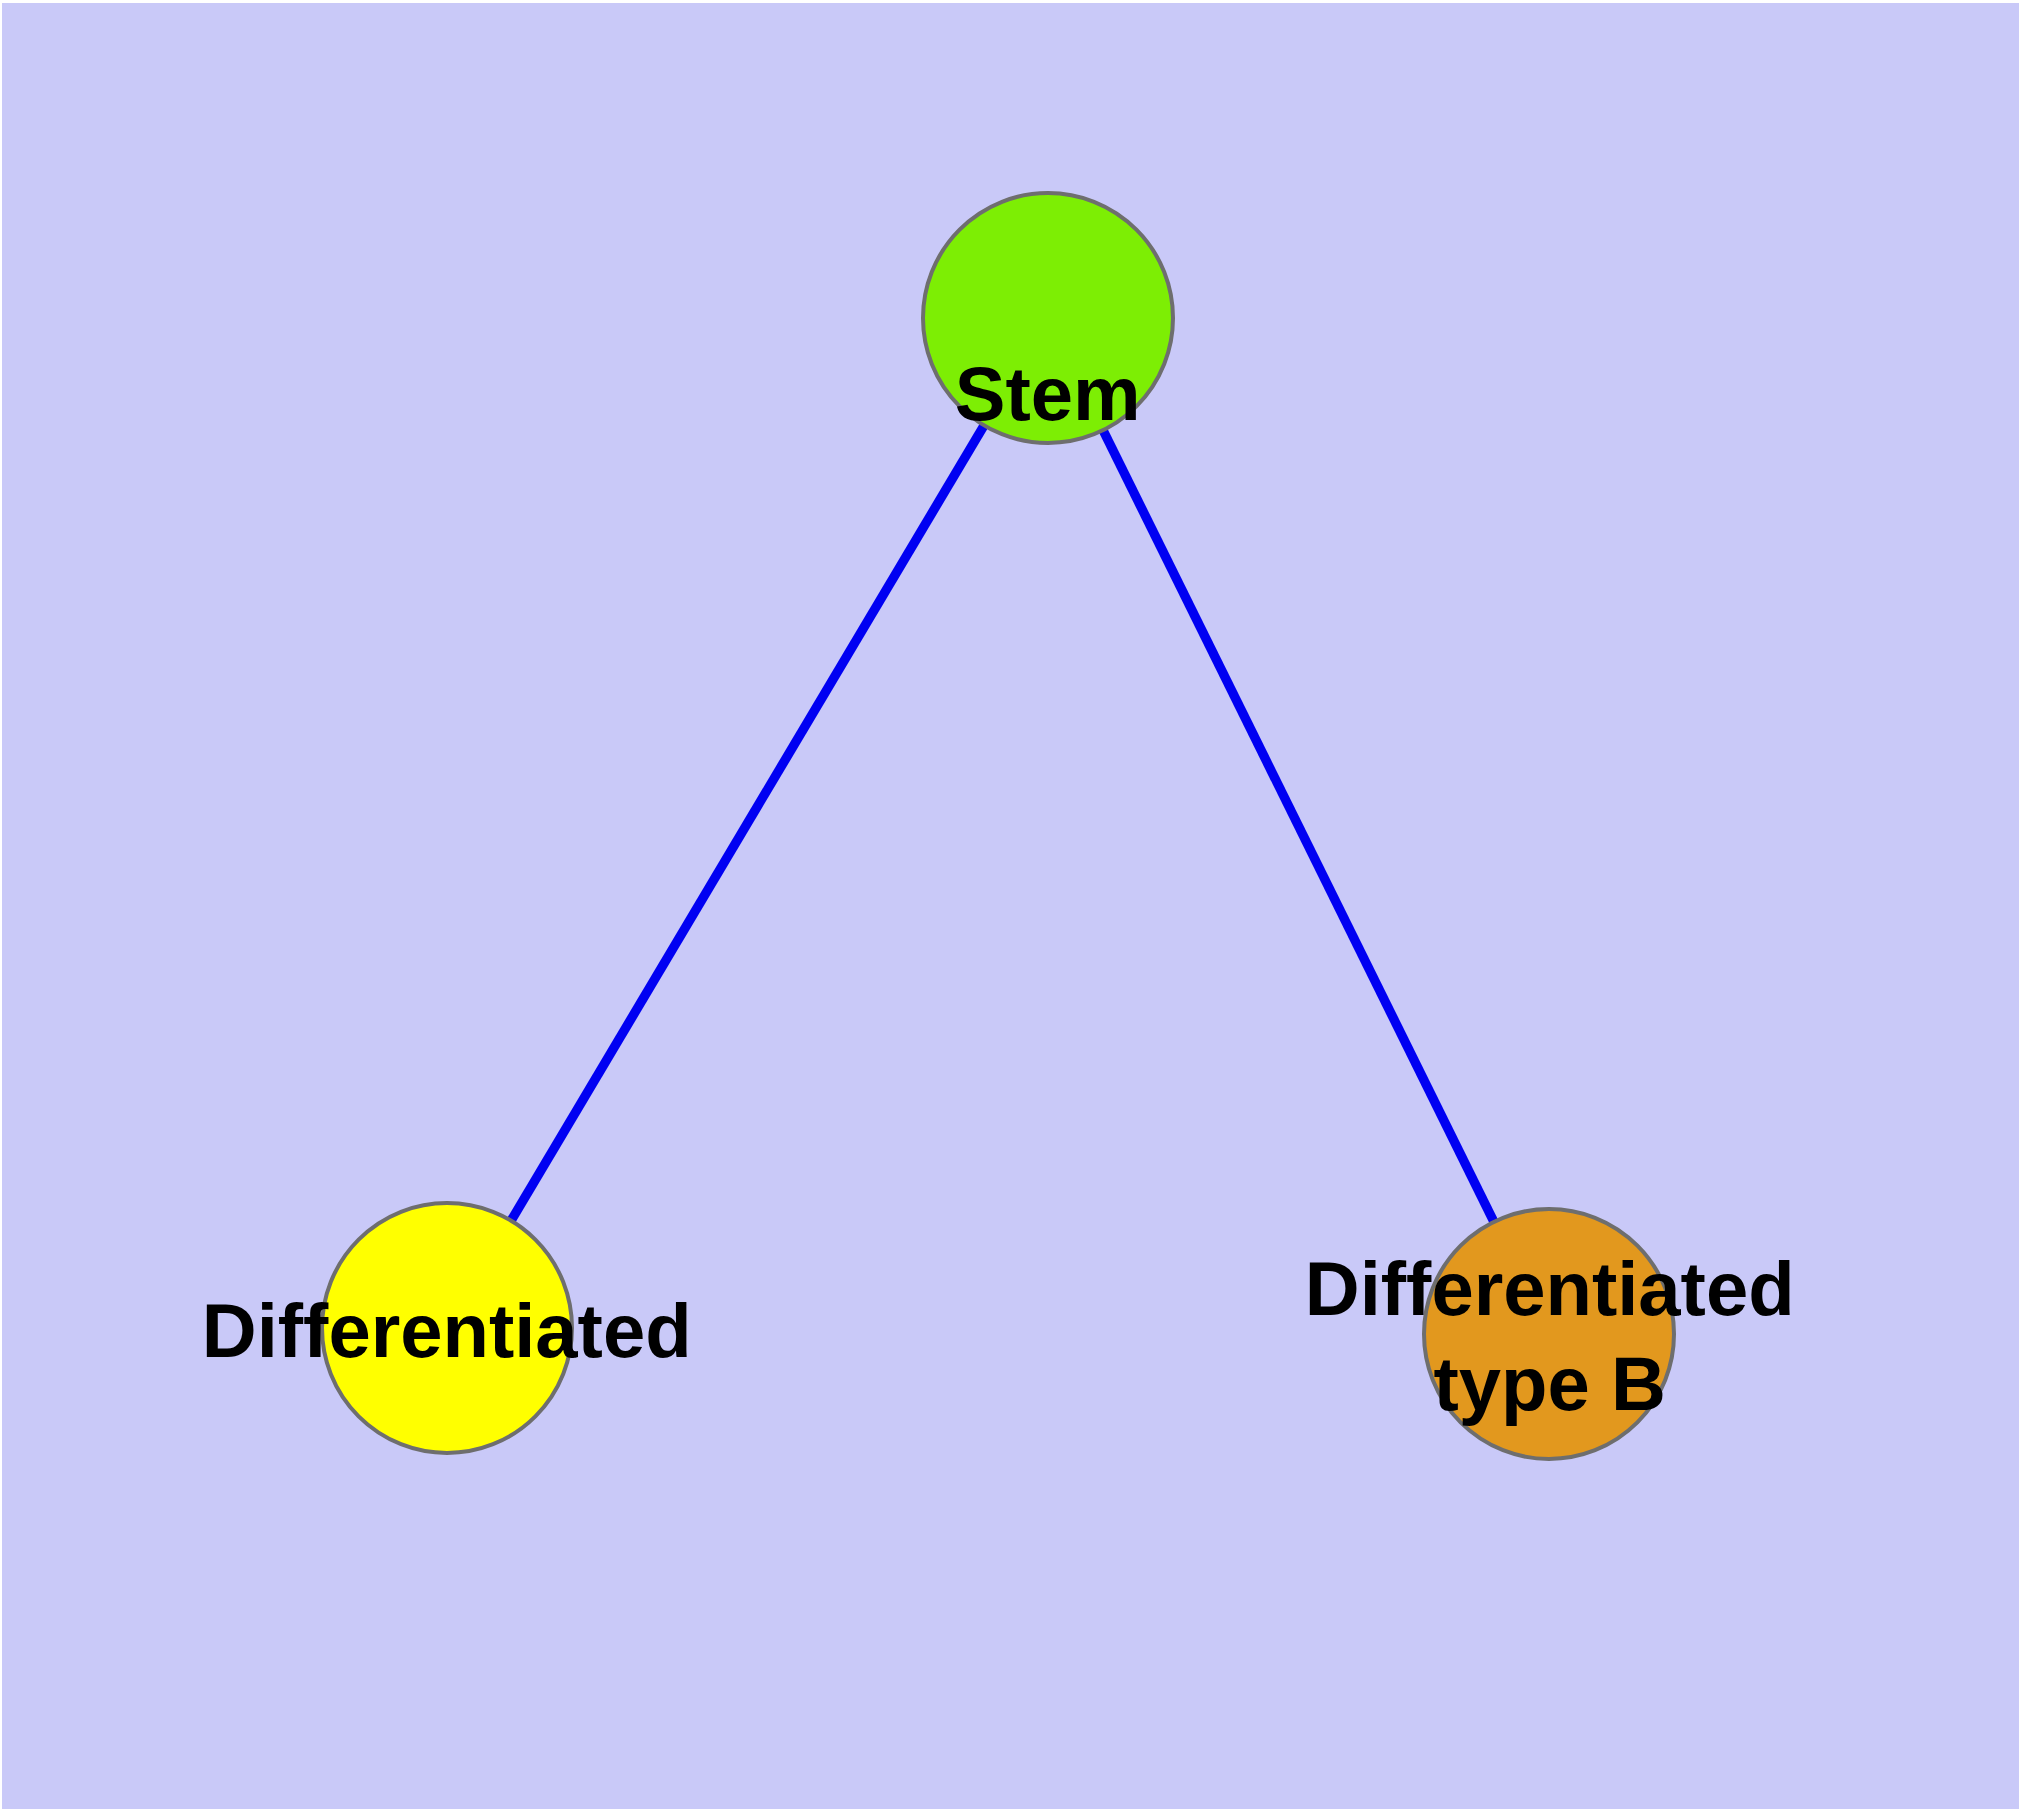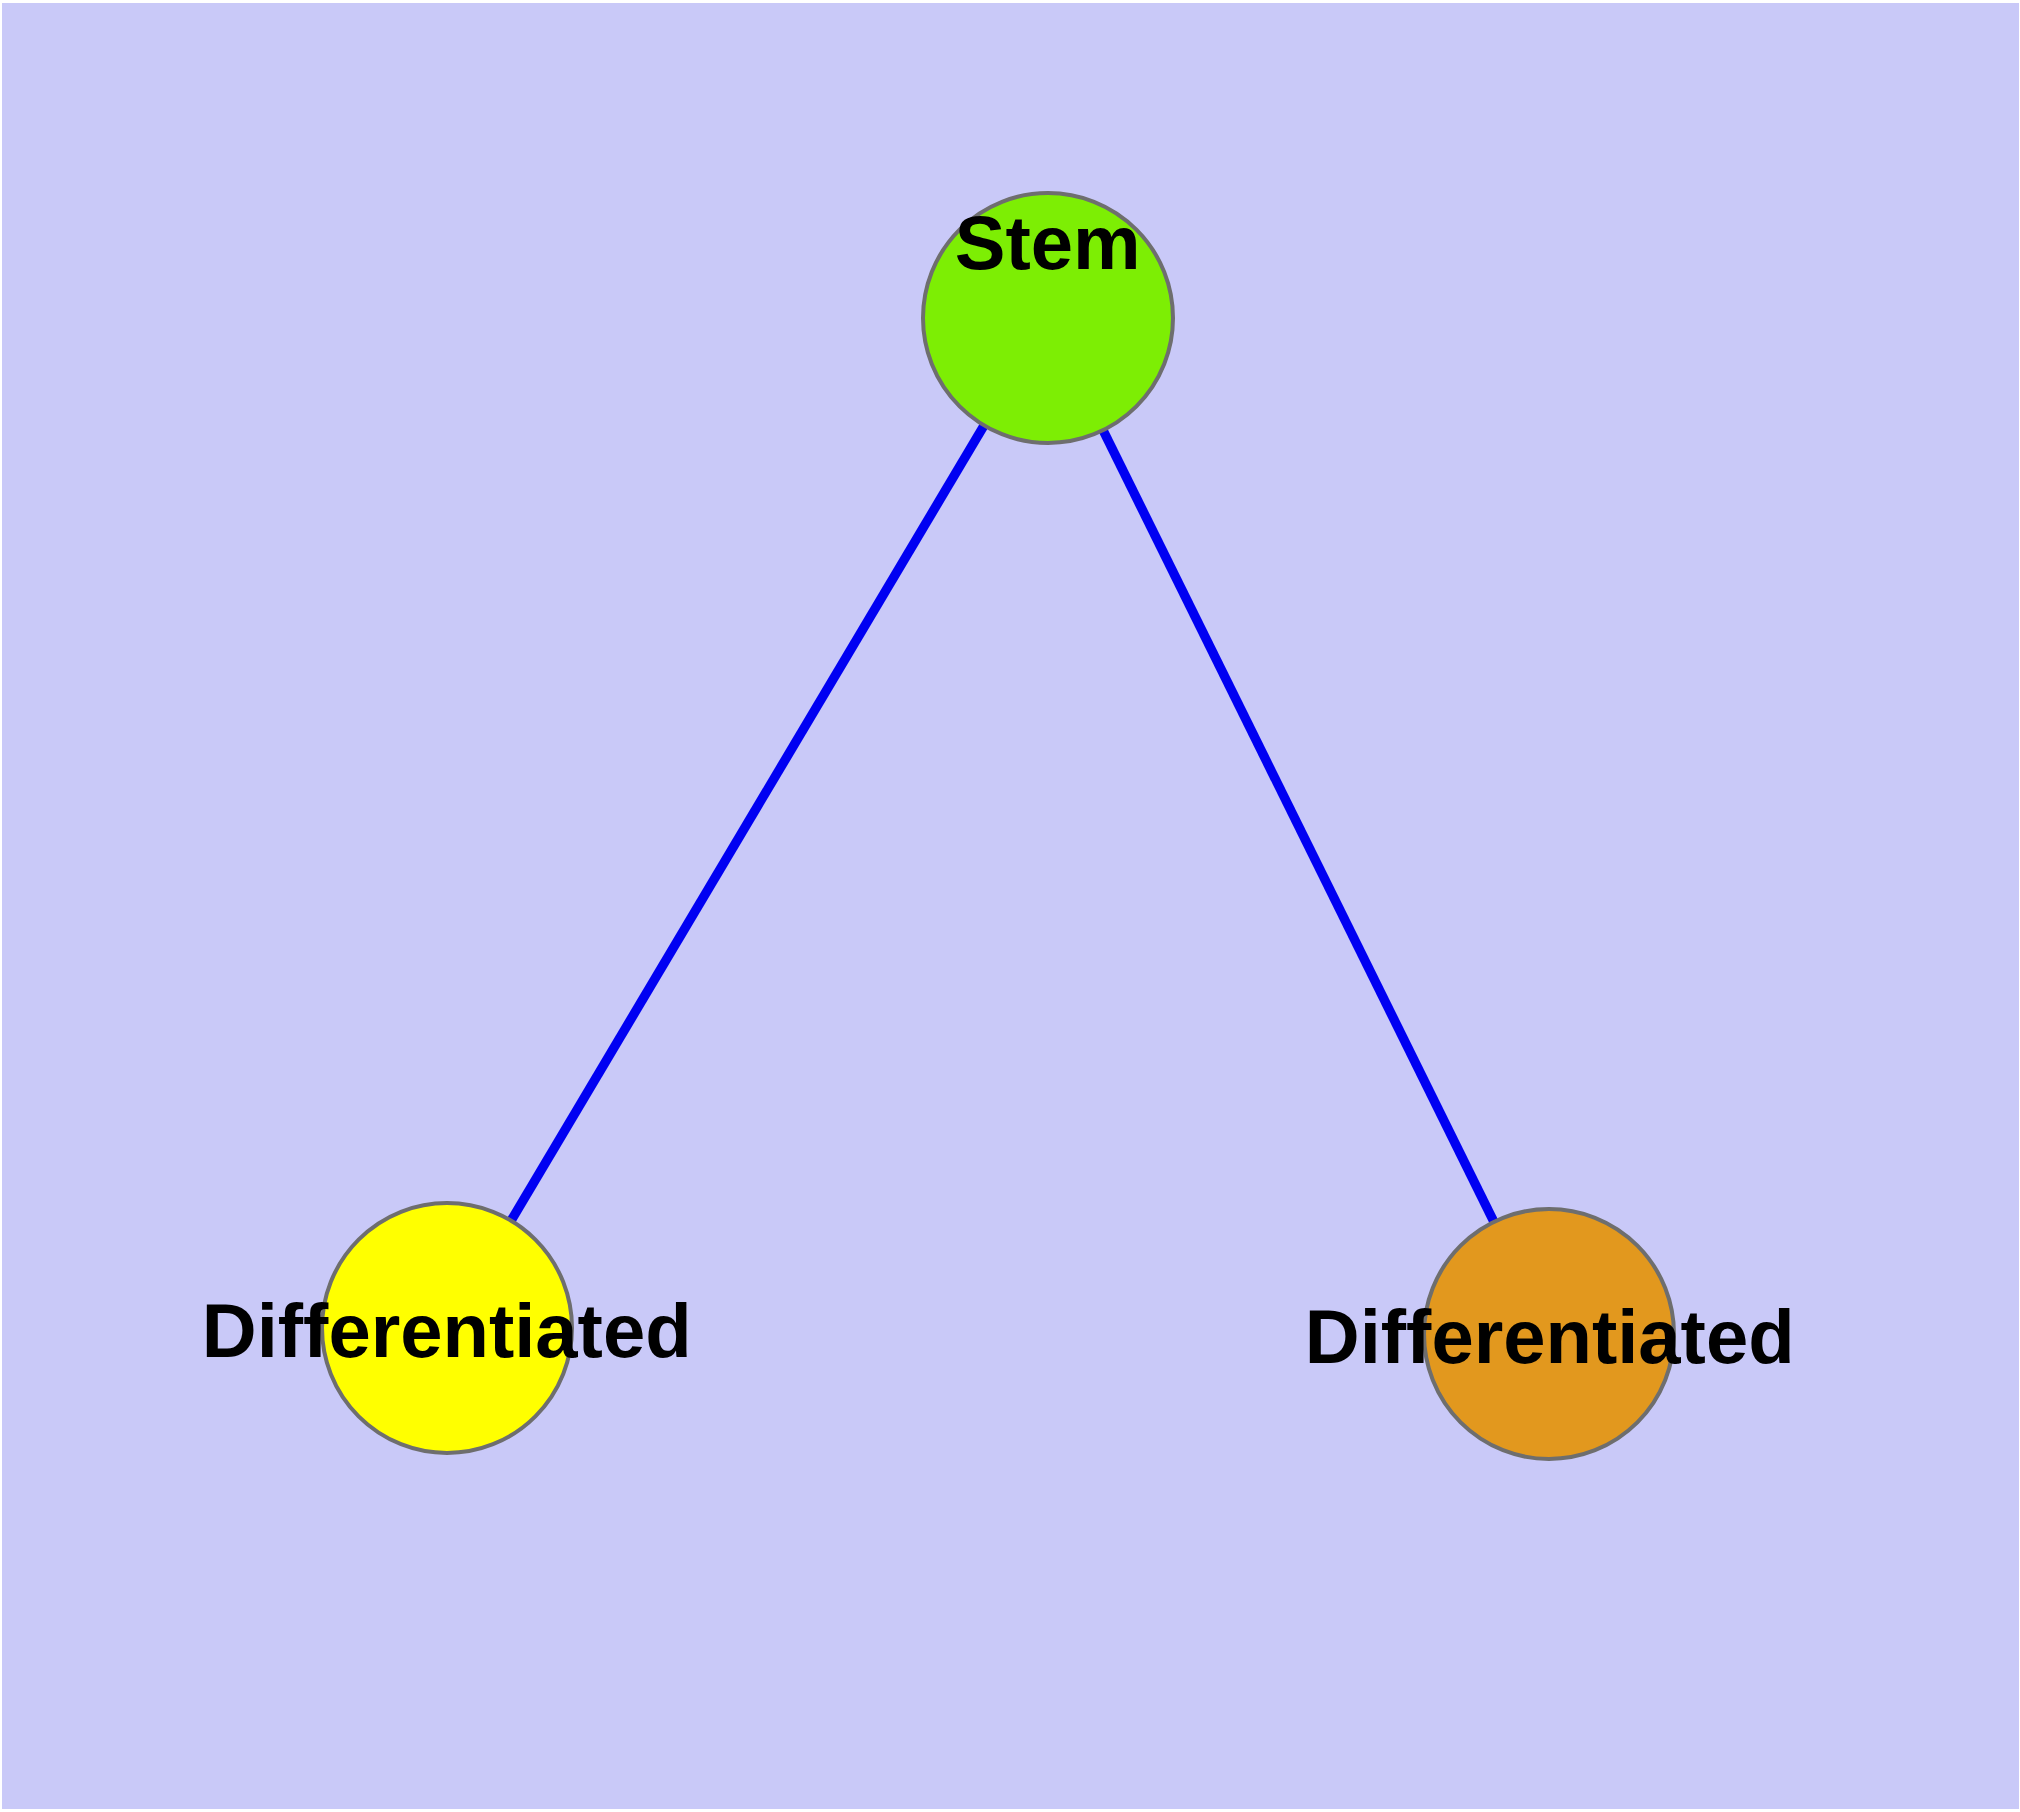--- a/index.html
+++ b/index.html
@@ -32,21 +32,21 @@
     fill: none;
   }
   .node {
     position: absolute;
     width: 254px;
     height: 254px;
     border-radius: 50%;
     border: 4.2px solid #6E6E6E;
     box-sizing: border-box;
     display: flex;
-    align-items: flex-start;
+    align-items: flex-end;
     justify-content: center;
   }
   .node-stem   { left: 919px; top: 188px;  background: #7DEE04; }
   .node-diff-a { left: 318px;  top: 1198px; background: #FFFF00; }
   .node-diff-b { left: 1420px; top: 1204px; background: #E2981E; }
   .node-label, .float-label {
     color: #000000;
     font-weight: 700;
     font-size: 76px;
     line-height: 95px;
@@ -77,16 +77,17 @@
   <div class="node node-diff-a"></div>
 
   <div class="node node-diff-b"></div>
 
   <div class="float-label float-label-a">
     <div>Differentiated</div>
   </div>
 
   <div class="float-label float-label-b">
     <div>Differentiated</div>
+    <div>type B</div>
   </div>
 
 </div>
 
 
 </body></html>

